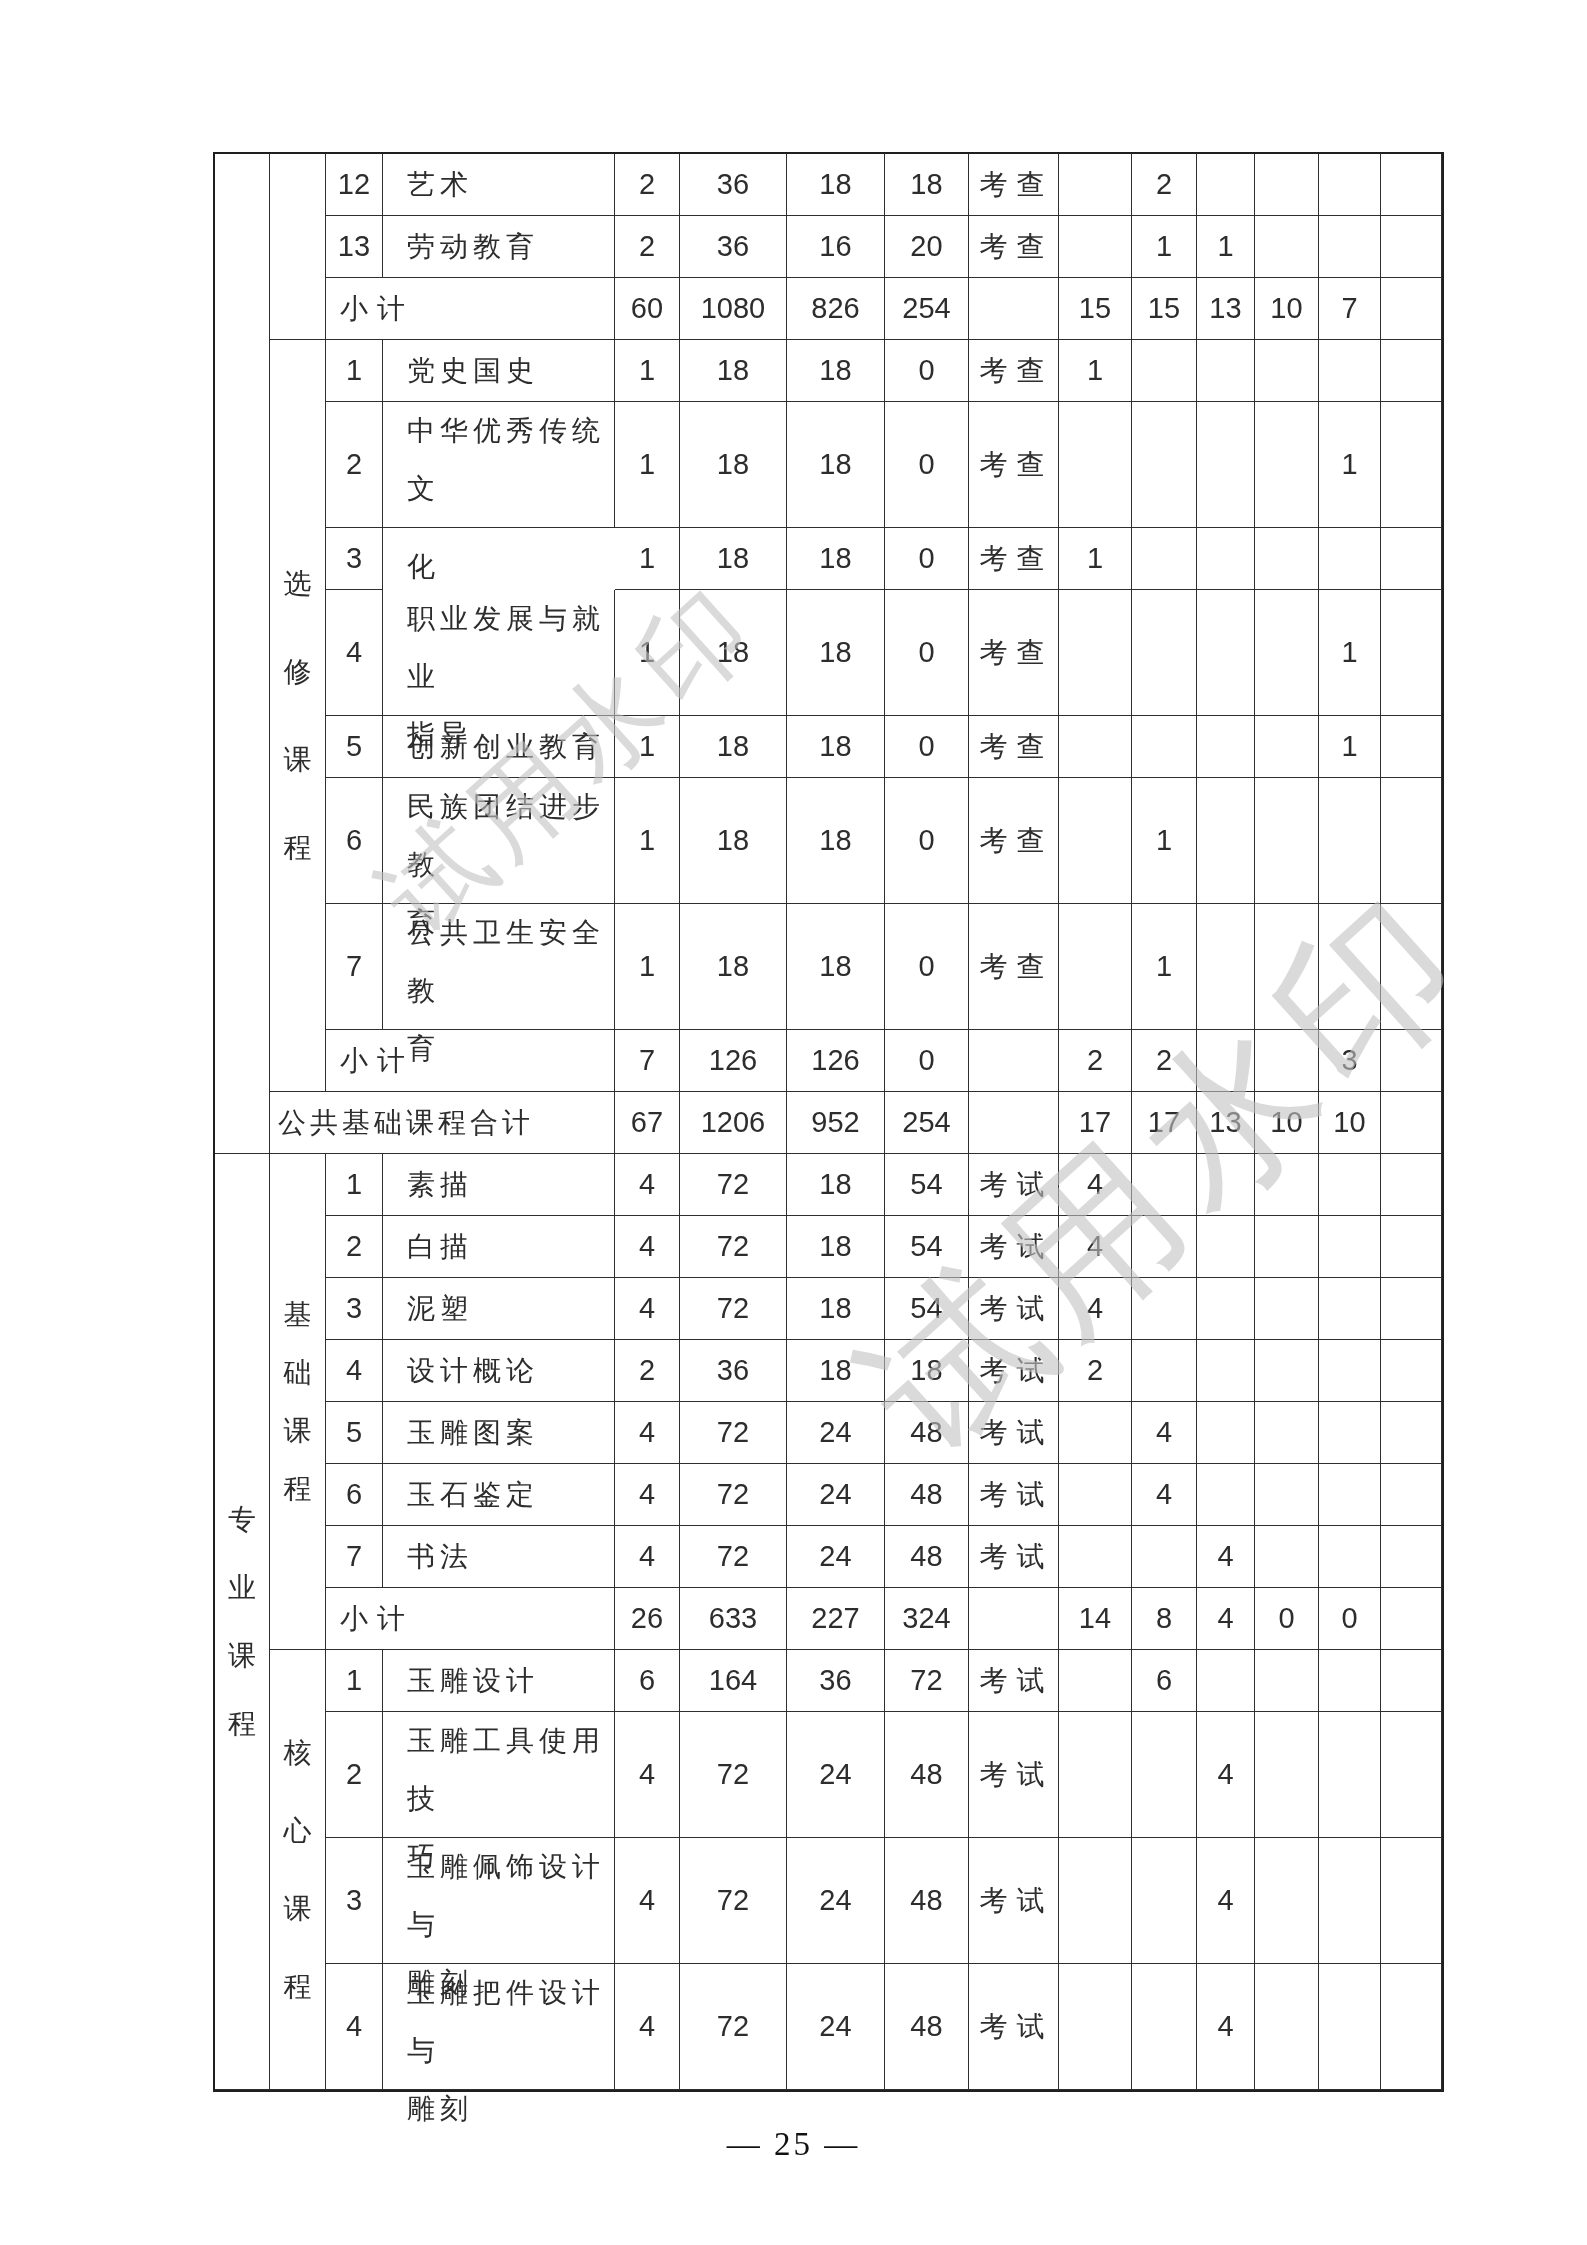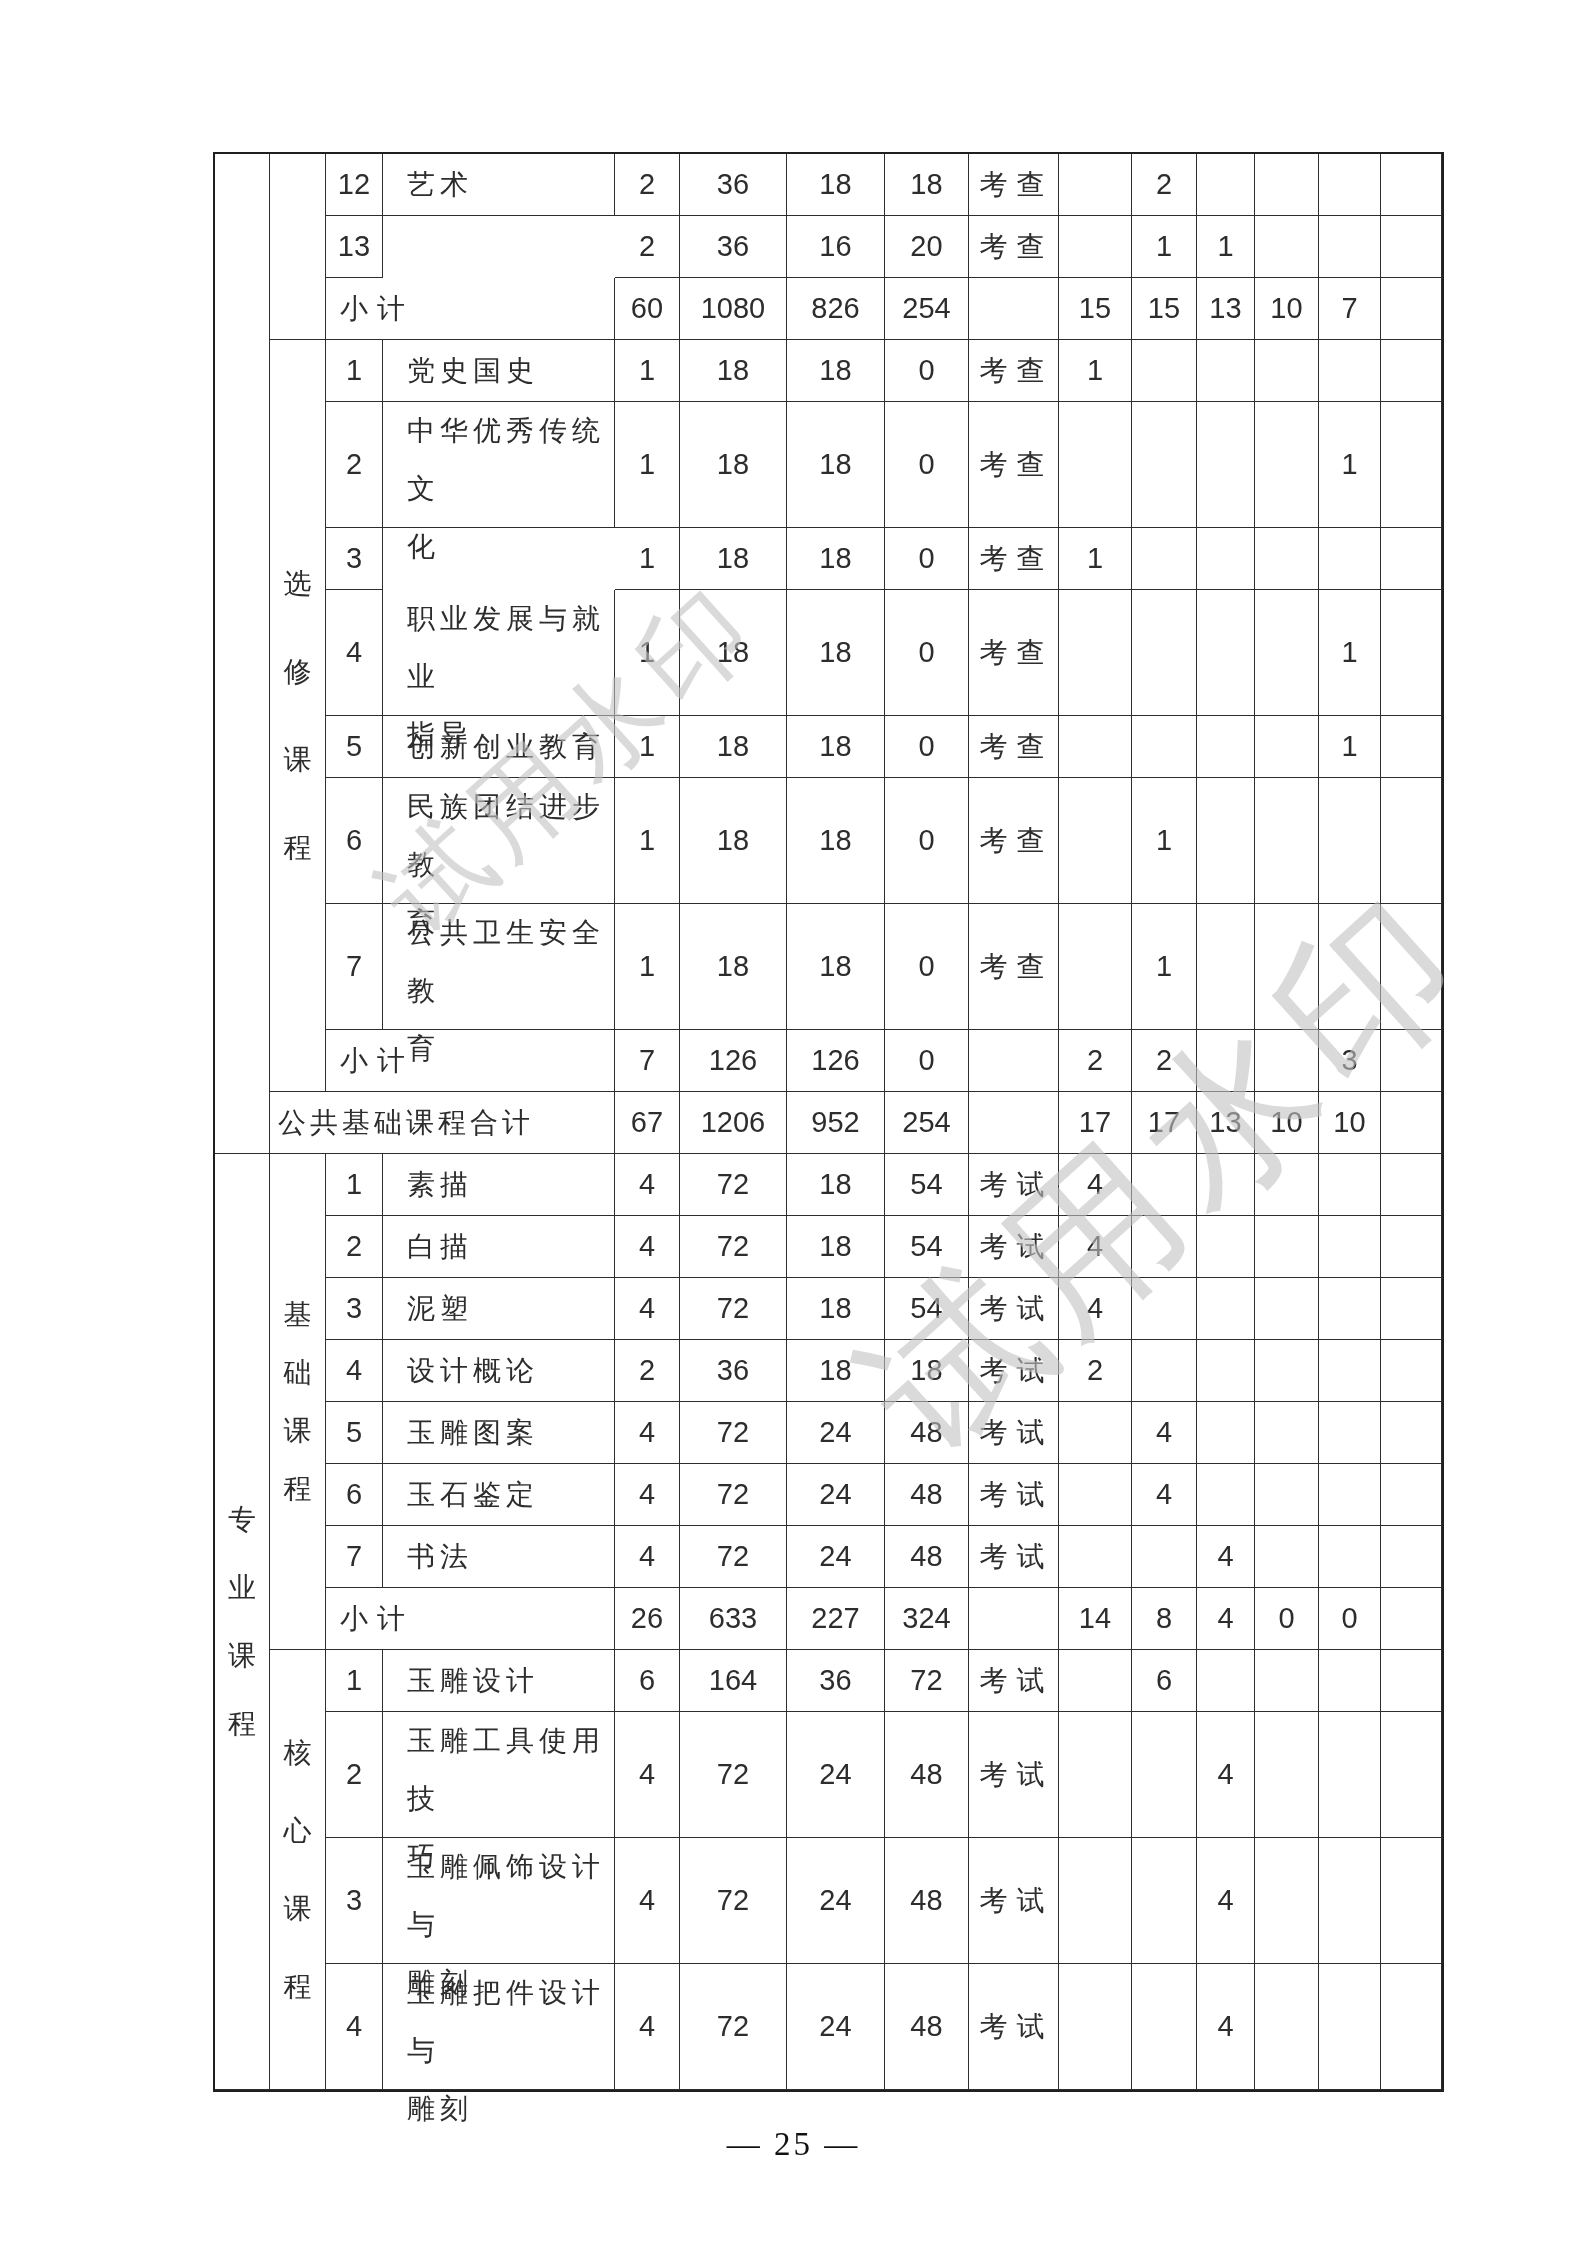--- a/index.html
+++ b/index.html
@@ -38,20 +38,21 @@
       <div class="cell num" style="left: 572px; top: 0px; width: 98px; height: 62px;">18</div>
       <div class="cell num" style="left: 670px; top: 0px; width: 84px; height: 62px;">18</div>
       <div class="cell exam" style="left: 754px; top: 0px; width: 90px; height: 62px;">考查</div>
       <div class="cell num" style="left: 844px; top: 0px; width: 73px; height: 62px;"></div>
       <div class="cell num" style="left: 917px; top: 0px; width: 65px; height: 62px;">2</div>
       <div class="cell num" style="left: 982px; top: 0px; width: 58px; height: 62px;"></div>
       <div class="cell num" style="left: 1040px; top: 0px; width: 64px; height: 62px;"></div>
       <div class="cell num" style="left: 1104px; top: 0px; width: 62px; height: 62px;"></div>
       <div class="cell num" style="left: 1166px; top: 0px; width: 61px; height: 62px;"></div>
       <div class="cell num" style="left: 111px; top: 62px; width: 57px; height: 62px;">13</div>
+      <div class="cell name" style="left: 168px; top: 62px; width: 232px; height: 62px;">劳动教育</div>
       <div class="cell num" style="left: 400px; top: 62px; width: 65px; height: 62px;">2</div>
       <div class="cell num" style="left: 465px; top: 62px; width: 107px; height: 62px;">36</div>
       <div class="cell num" style="left: 572px; top: 62px; width: 98px; height: 62px;">16</div>
       <div class="cell num" style="left: 670px; top: 62px; width: 84px; height: 62px;">20</div>
       <div class="cell exam" style="left: 754px; top: 62px; width: 90px; height: 62px;">考查</div>
       <div class="cell num" style="left: 844px; top: 62px; width: 73px; height: 62px;"></div>
       <div class="cell num" style="left: 917px; top: 62px; width: 65px; height: 62px;">1</div>
       <div class="cell num" style="left: 982px; top: 62px; width: 58px; height: 62px;">1</div>
       <div class="cell num" style="left: 1040px; top: 62px; width: 64px; height: 62px;"></div>
       <div class="cell num" style="left: 1104px; top: 62px; width: 62px; height: 62px;"></div>
@@ -75,21 +76,21 @@
       <div class="cell num" style="left: 572px; top: 186px; width: 98px; height: 62px;">18</div>
       <div class="cell num" style="left: 670px; top: 186px; width: 84px; height: 62px;">0</div>
       <div class="cell exam" style="left: 754px; top: 186px; width: 90px; height: 62px;">考查</div>
       <div class="cell num" style="left: 844px; top: 186px; width: 73px; height: 62px;">1</div>
       <div class="cell num" style="left: 917px; top: 186px; width: 65px; height: 62px;"></div>
       <div class="cell num" style="left: 982px; top: 186px; width: 58px; height: 62px;"></div>
       <div class="cell num" style="left: 1040px; top: 186px; width: 64px; height: 62px;"></div>
       <div class="cell num" style="left: 1104px; top: 186px; width: 62px; height: 62px;"></div>
       <div class="cell num" style="left: 1166px; top: 186px; width: 61px; height: 62px;"></div>
       <div class="cell num" style="left: 111px; top: 248px; width: 57px; height: 126px;">2</div>
-      <div class="cell name multiline" style="left: 168px; top: 248px; width: 232px; height: 126px;">
+      <div class="cell name multiline" style="left: 168px; top: 248px; width: 232px; height: 126px; gap: 20px;">
         <span>中华优秀传统文</span>
         <span>化</span>
       </div>
       <div class="cell num" style="left: 400px; top: 248px; width: 65px; height: 126px;">1</div>
       <div class="cell num" style="left: 465px; top: 248px; width: 107px; height: 126px;">18</div>
       <div class="cell num" style="left: 572px; top: 248px; width: 98px; height: 126px;">18</div>
       <div class="cell num" style="left: 670px; top: 248px; width: 84px; height: 126px;">0</div>
       <div class="cell exam" style="left: 754px; top: 248px; width: 90px; height: 126px;">考查</div>
       <div class="cell num" style="left: 844px; top: 248px; width: 73px; height: 126px;"></div>
       <div class="cell num" style="left: 917px; top: 248px; width: 65px; height: 126px;"></div>

